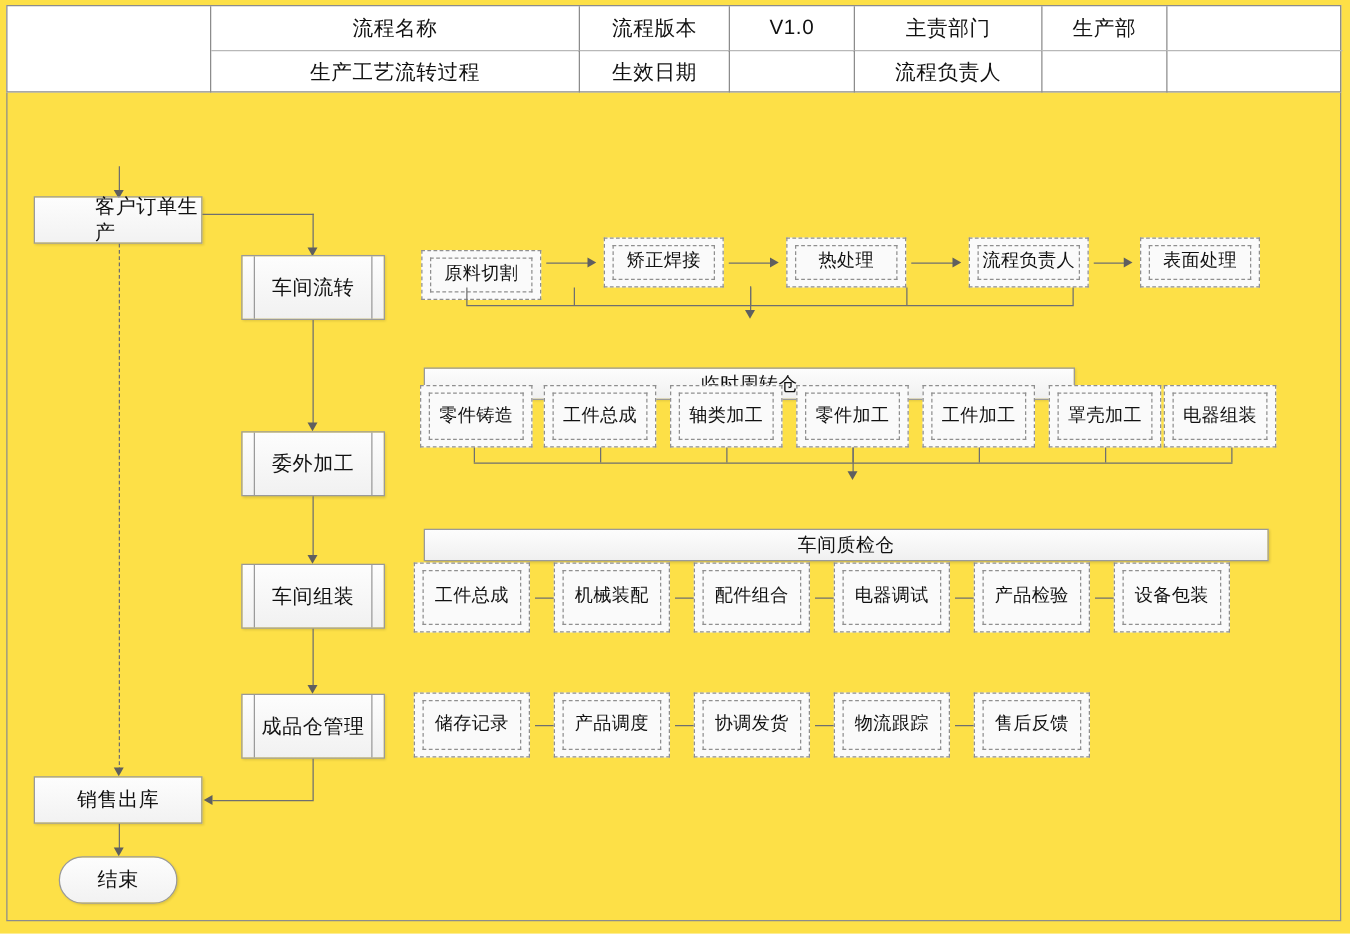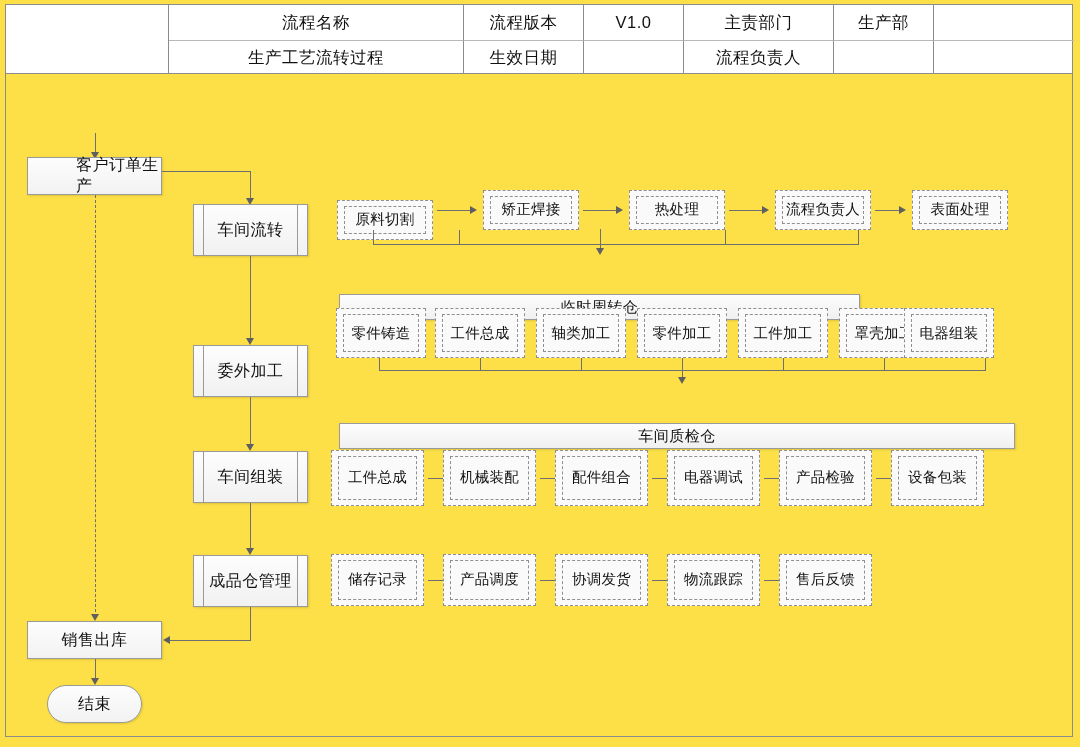--- a/index.html
+++ b/index.html
@@ -191,21 +191,21 @@
     </div>
     <div class="dtask" style="left:637px;top:308px;width:90px;height:50px;">
       <div class="din two">零件加工</div>
     </div>
     <div class="dtask" style="left:738px;top:308px;width:90px;height:50px;">
       <div class="din two">工件加工</div>
     </div>
     <div class="dtask" style="left:839px;top:308px;width:90px;height:50px;">
       <div class="din two">罩壳加工</div>
     </div>
-    <div class="dtask" style="left:904px;top:308px;width:90px;height:50px;">
+    <div class="dtask" style="left:931px;top:308px;width:90px;height:50px;">
       <div class="din two">电器组装</div>
     </div>
 
     <div class="ln lnv" style="left:379px;top:358px;height:12px;"></div>
     <div class="ln lnv" style="left:480px;top:358px;height:12px;"></div>
     <div class="ln lnv" style="left:581px;top:358px;height:12px;"></div>
     <div class="ln lnv" style="left:682px;top:358px;height:12px;"></div>
     <div class="ln lnv" style="left:783px;top:358px;height:12px;"></div>
     <div class="ln lnv" style="left:884px;top:358px;height:12px;"></div>
     <div class="ln lnv" style="left:985px;top:358px;height:12px;"></div>

